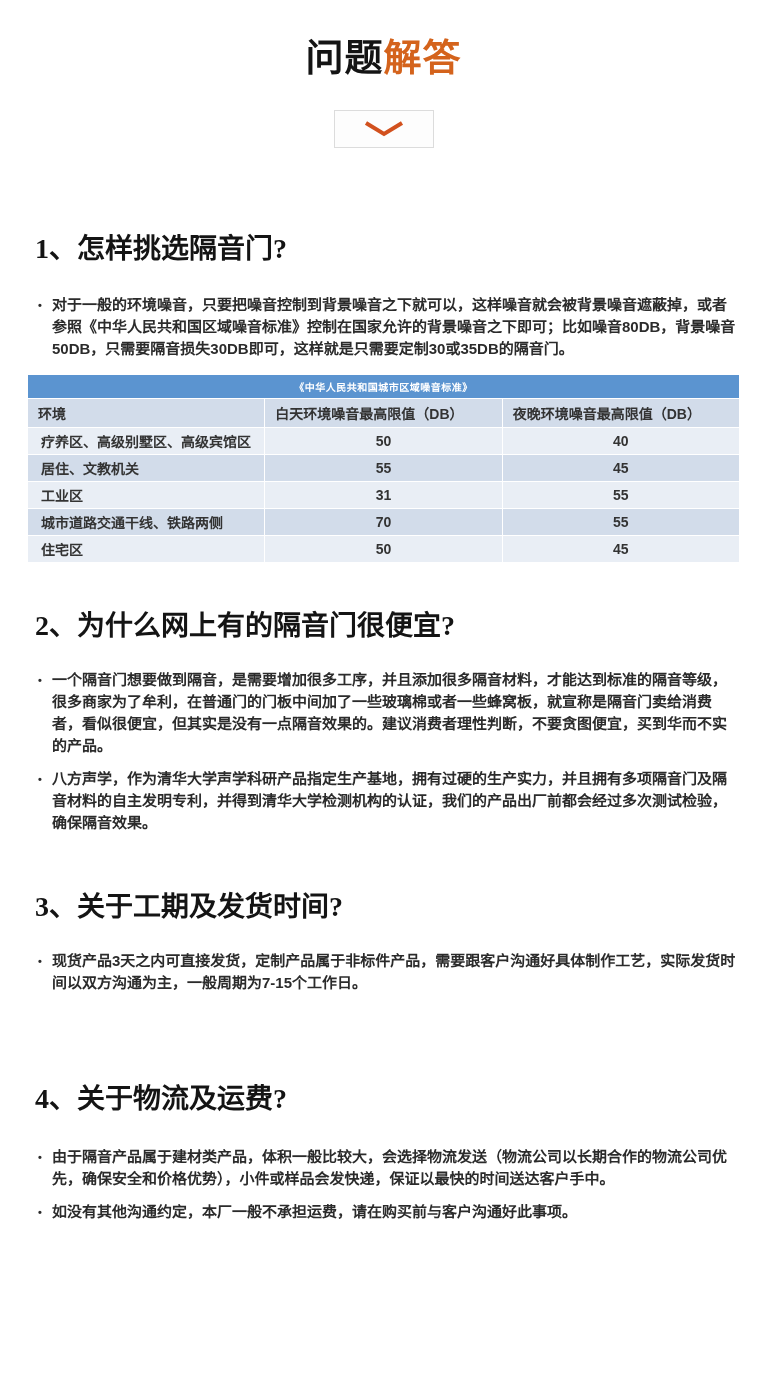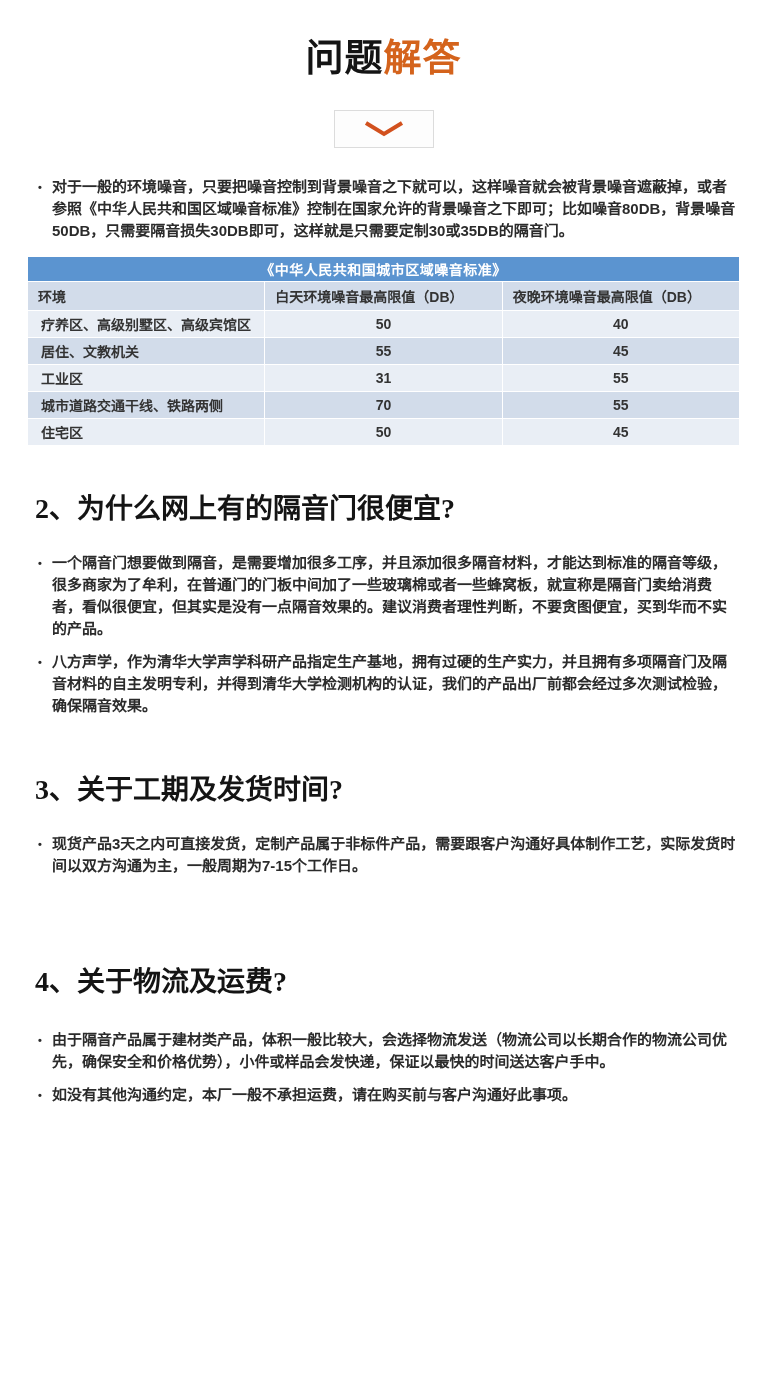--- a/index.html
+++ b/index.html
@@ -62,21 +62,21 @@
 
   
   .noise-table{
     width:713px;margin:14px 0 0 27px;
     border-collapse:collapse;table-layout:fixed;
     font-size:14px;font-weight:bold;color:#333333;
   }
   .noise-table td,.noise-table th{border:1px solid #ffffff;}
   .noise-table .ttl{
     background:var(--tbl-head);color:#ffffff;text-align:center;
-    height:24px;padding:2px 4px;font-size:14px;letter-spacing:0.5px;
+    height:24px;padding:2px 4px;font-size:10px;letter-spacing:0.5px;
   }
   .noise-table thead th{
     background:var(--band-dark);text-align:left;
     height:28px;padding:4px 10px;font-weight:bold;
   }
   .noise-table thead th:nth-child(1){width:36%;}
   .noise-table thead th:nth-child(2){width:34%;}
   .noise-table thead th:nth-child(3){width:30%;}
   .noise-table tbody td{height:26px;padding:3px 13px;}
   .noise-table tbody td.num{text-align:center;}
@@ -90,20 +90,21 @@
 
   <h1 class="main-title"><span>问题</span><span class="accent">解答</span></h1>
 
   <div class="expand-btn">
     <svg width="44" height="18" viewBox="0 0 44 18">
       <polyline points="4,3 22,14 40,3" fill="none" stroke="#d2511e" stroke-width="4"></polyline>
     </svg>
   </div>
 
   <section class="faq sec1">
+    <h2 class="sec-title">1、怎样挑选隔音门?</h2>
     <ul class="bullets">
         <li>
           <span class="dot">•</span>
           <span class="btx">对于一般的环境噪音，只要把噪音控制到背景噪音之下就可以，这样噪音就会被背景噪音遮蔽掉，或者参照《中华人民共和国区域噪音标准》控制在国家允许的背景噪音之下即可；比如噪音80DB，背景噪音50DB，只需要隔音损失30DB即可，这样就是只需要定制30或35DB的隔音门。</span>
         </li>
       </ul>
 
     <table class="noise-table">
       <thead>
         <tr>

